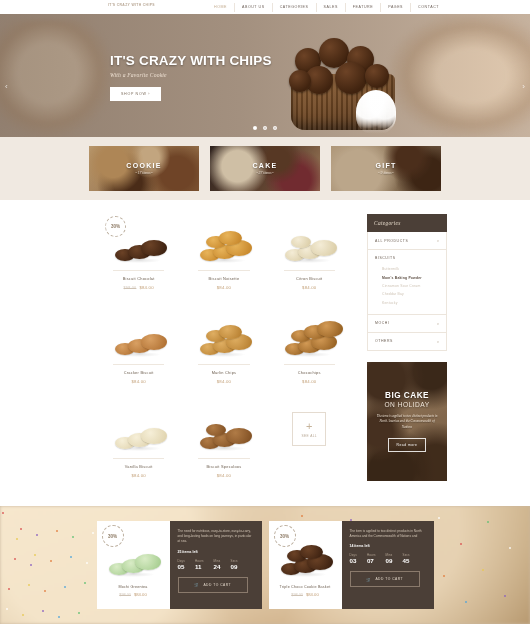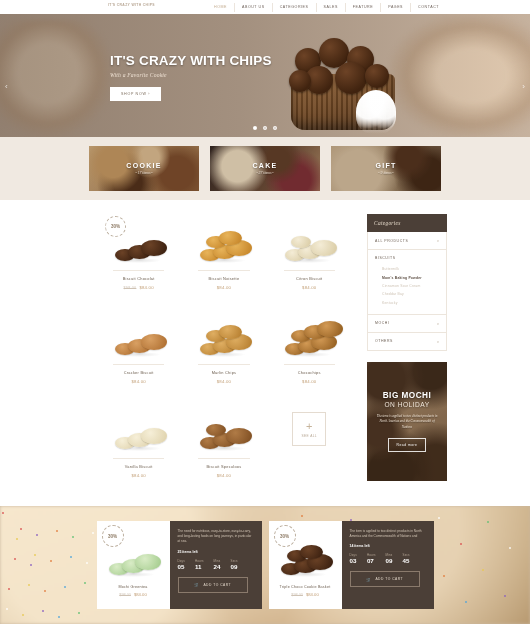--- a/index.html
+++ b/index.html
@@ -670,21 +670,21 @@
       <div class="side-row">
         <span class="side-label">OTHERS</span>
         <span class="chev">˅</span>
       </div>
     </div>
 
     <div class="promo">
       <div class="promo-bg"></div>
       <div class="promo-tint"></div>
       <div class="promo-in">
-        <div class="promo-t1">BIG MOCHI</div>
+        <div class="promo-t1">BIG CAKE</div>
         <div class="promo-t2">ON HOLIDAY</div>
         <div class="promo-desc">The term is applied to two distinct products in North America and the Commonwealth of Nations</div>
         <button class="promo-btn">Read more</button>
       </div>
     </div>
   </aside>
 </div>
 
 <section class="deals">
   <div class="deals-bg"></div>

